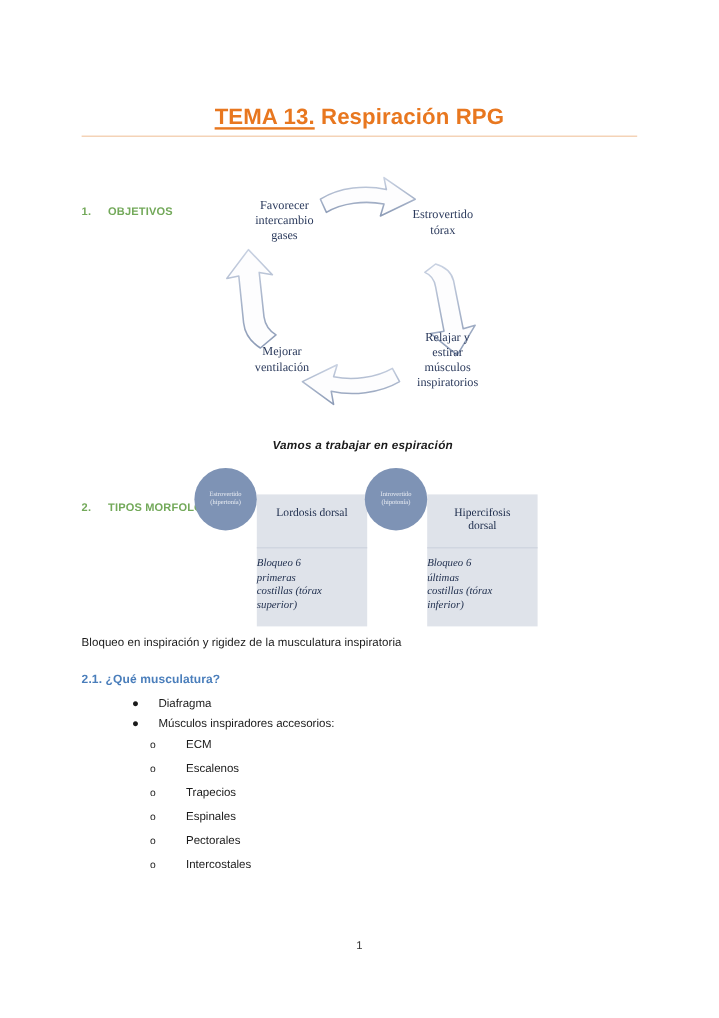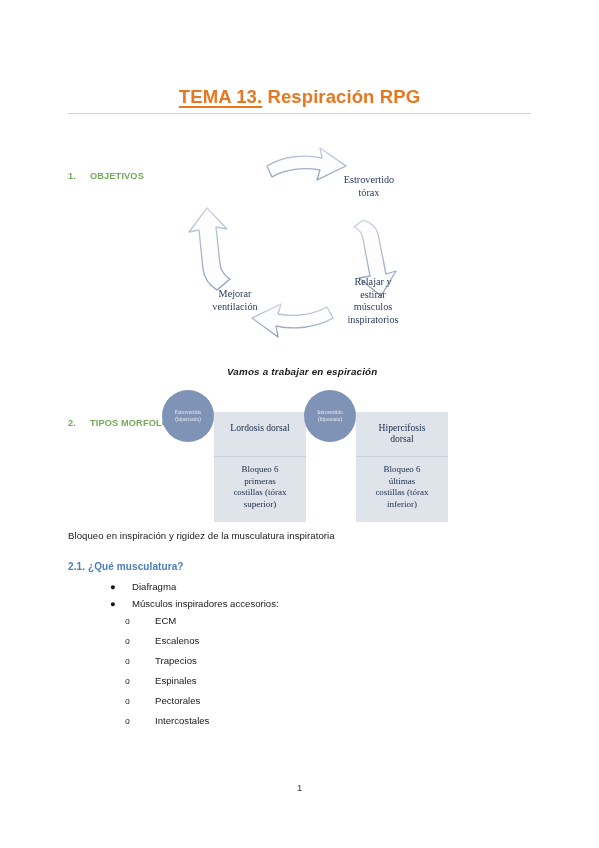--- a/index.html
+++ b/index.html
@@ -128,25 +128,25 @@
     left: 0; top: 10px; width: 92px;
     text-align: center;
     font-family: "Liberation Serif", serif;
     font-size: 9.6px;
     color: #21304F;
     line-height: 11px;
   }
   .mbox-body {
     position: absolute;
     left: 0; top: 52px; width: 92px;
-    text-align: center;
     font-family: "Liberation Serif", serif;
     font-size: 9px;
     color: #21304F;
     line-height: 11.5px;
+    font-style: italic;
   }
   .circ {
     position: absolute;
     width: 52px; height: 52px;
     border-radius: 50%;
     background: #7E93B5;
     display: flex;
     align-items: center;
     justify-content: center;
     text-align: center;
@@ -233,20 +233,25 @@
 
       <g>
         <path d="M183 176 C166 186, 143 188, 126 184 L128 195 L102 176 L131 162 L128 172 C144 175, 163 173, 177 165 Z" fill="#FDFDFE" stroke="url(#ag)" stroke-width="1.3" stroke-linejoin="round"></path>
       </g>
 
       <g>
         <path d="M67 148 C59 143, 54 136, 53 127 L49 88 L39 90 L57 66 L77 87 L66 85 L70 122 C71 129, 75 134, 80 137 Z" fill="#FDFDFE" stroke="url(#ag)" stroke-width="1.3" stroke-linejoin="round"></path>
       </g>
     </svg>
 
+    <div class="cyc-label" style="left:44px; top:24px; width:86px;">
+      <span style="white-space:pre-line;">Favorecer
+intercambio
+gases</span>
+    </div>
     <div class="cyc-label" style="left:176px; top:32px; width:86px;">
       <span style="white-space:pre-line;">Estrovertido
 tórax</span>
     </div>
     <div class="cyc-label" style="left:180px; top:134px; width:86px;">
       <span style="white-space:pre-line;">Relajar y
 estirar
 músculos
 inspiratorios</span>
     </div>

